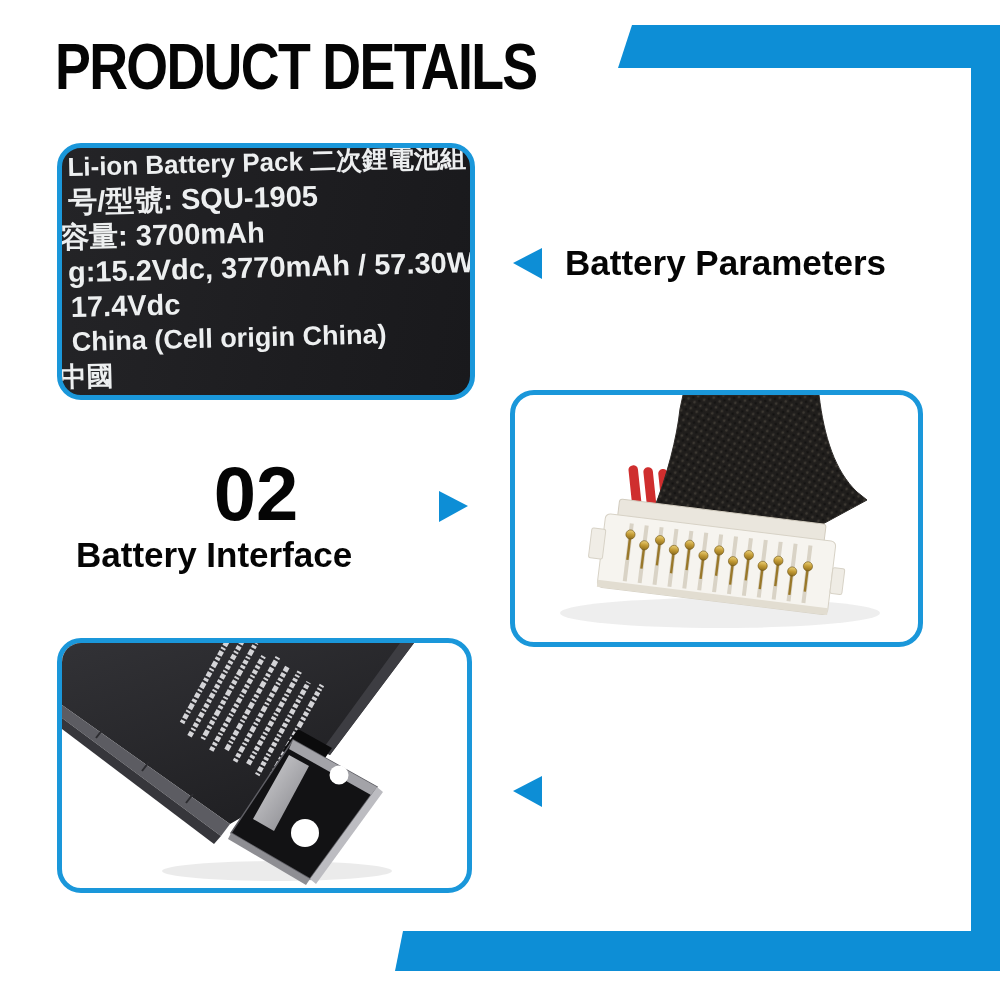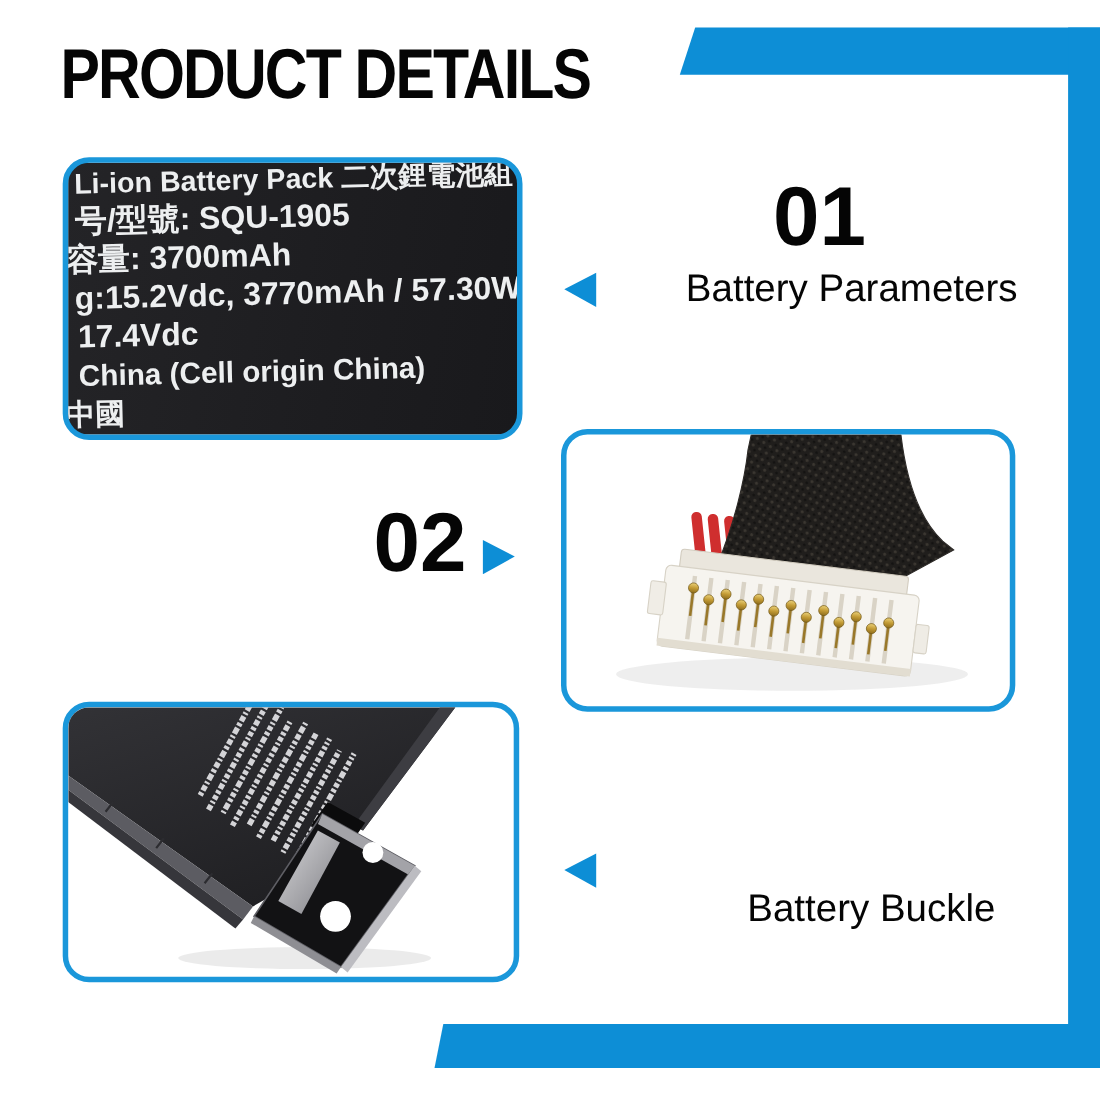--- a/index.html
+++ b/index.html
@@ -32,25 +32,25 @@
   .l1{font-size:26px;}
   .l2{font-size:29px;}
   .l3{font-size:29px;margin-left:-9px;}
   .l4{font-size:29px;margin-left:-2px;}
   .l5{font-size:29px;}
   .l6{font-size:27px;}
   .l7{font-size:27px;margin-left:-13px;}
 
   .sec-number{position:absolute;z-index:2;width:360px;text-align:center;
     font-size:76px;font-weight:bold;line-height:76px;color:var(--ink);}
-  .sec-label{position:absolute;z-index:2;width:360px;text-align:right;
-    font-size:35px;font-weight:normal;white-space:nowrap;color:var(--ink);}
+  .sec-label{position:absolute;z-index:2;width:360px;text-align:left;
+    font-size:35px;font-weight:bold;white-space:nowrap;color:var(--ink);}
   .num-01{left:565px;top:160px;}
   .lab-01{left:565px;top:243px;}
-  .num-02{left:64px;top:456px;text-align:right;}
+  .num-02{left:76px;top:456px;}
   .lab-02{left:76px;top:535px;}
   .num-03{left:545px;top:720px;}
   .lab-03{left:545px;top:806px;}
 
   .arr{position:absolute;z-index:2;width:0;height:0;}
   .arr-left{border-top:15px solid transparent;border-bottom:16px solid transparent;
     border-right:29px solid var(--accent);}
   .arr-right{border-top:15px solid transparent;border-bottom:16px solid transparent;
     border-left:29px solid var(--accent);}
   .arr-01{left:513px;top:248px;}
@@ -75,21 +75,20 @@
       <span class="lbl-line l1">Li-ion Battery Pack  二次鋰電池組</span>
       <span class="lbl-line l2">号/型號: SQU-1905</span>
       <span class="lbl-line l3">容量: 3700mAh</span>
       <span class="lbl-line l4">g:15.2Vdc, 3770mAh / 57.30Wh(T</span>
       <span class="lbl-line l5">17.4Vdc</span>
       <span class="lbl-line l6">China (Cell origin China)</span>
       <span class="lbl-line l7">中國</span>
     </div>
   </div>
 
-  <div class="sec-number num-01">01</div>
   <div class="arr arr-left arr-01"></div>
   <div class="sec-label lab-01">Battery Parameters</div>
 
   <div class="photo-box box-connector">
     <svg class="photo-svg" viewBox="0 0 403 247" aria-hidden="true">
       <defs>
         <pattern id="braid" width="7" height="7" patternUnits="userSpaceOnUse" patternTransform="rotate(32)">
           <rect width="7" height="7" fill="#201e1c"></rect>
           <circle cx="2" cy="2" r="1.4" fill="#3b3731"></circle>
           <circle cx="5.5" cy="5.5" r="1.2" fill="#131211"></circle>
@@ -169,20 +168,21 @@
             <circle cx="248" cy="165" r="4.6"></circle>
           <circle cx="263" cy="158" r="4.6"></circle>
             <circle cx="278" cy="167" r="4.6"></circle>
           <circle cx="293" cy="160" r="4.6"></circle>
         </g>
       </g>
     </svg>
   </div>
 
   <div class="sec-number num-02">02</div>
+  <div class="sec-label lab-02">Battery Interface</div>
   <div class="arr arr-right arr-02"></div>
 
   <div class="photo-box box-buckle">
     <svg class="photo-svg" viewBox="0 0 405 245" aria-hidden="true">
       <defs>
         <linearGradient id="bat" x1="0" y1="0" x2="0.7" y2="1">
           <stop offset="0" stop-color="#323236"></stop>
           <stop offset="1" stop-color="#1e1e21"></stop>
         </linearGradient>
         <linearGradient id="steel" x1="0" y1="0" x2="1" y2="1">
@@ -216,15 +216,14 @@
       <path d="M231,97 L315,144 L309,152 L227,106 Z" fill="#a3a3a8"></path>
       <path d="M315,144 L321,149 L254,241 L248,236 Z" fill="#bcbcc1"></path>
       <path d="M169,190 L248,236 L244,242 L166,196 Z" fill="#8e8e93"></path>
       <path d="M227,112 L247,123 L212,188 L191,176 Z" fill="url(#steel)"></path>
       <circle cx="243" cy="190" r="14" fill="#ffffff"></circle>
       <circle cx="277" cy="132" r="9.5" fill="#ffffff"></circle>
     </svg>
   </div>
 
   <div class="arr arr-left arr-03"></div>
-  <div class="sec-label lab-03">Battery Buckle</div>
 
 </div>
 
 </body></html>

